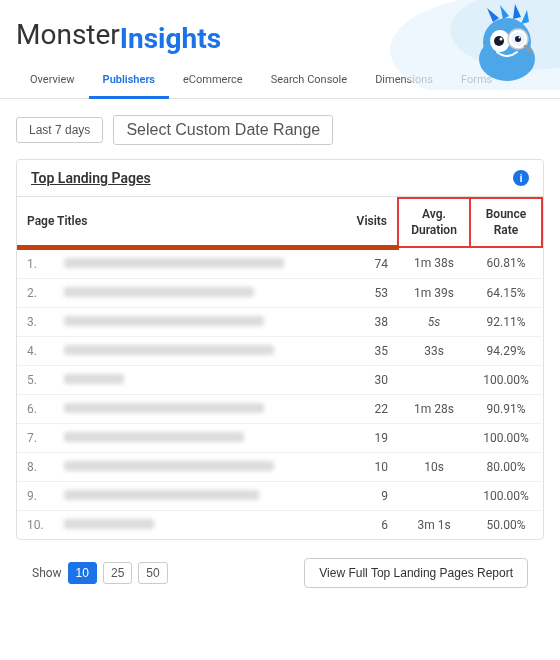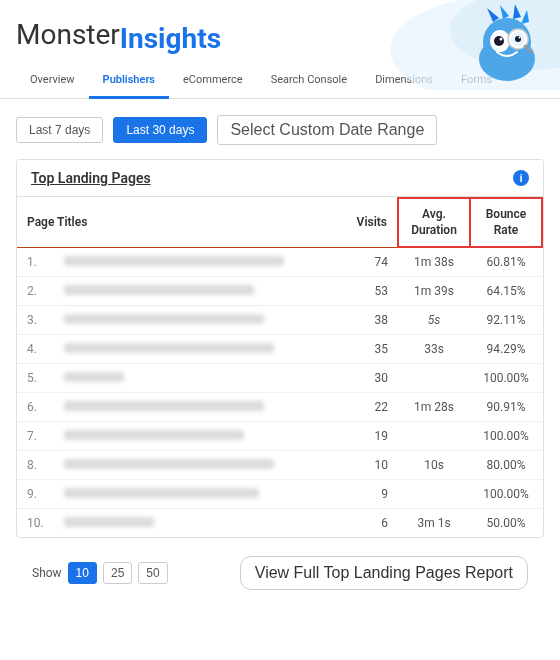--- a/index.html
+++ b/index.html
@@ -153,21 +153,21 @@
     }
     .data-table thead tr {
       background: #fff;
     }
     .data-table th {
       padding: 8px 10px;
       font-size: 12px;
       font-weight: 600;
       color: #333;
       text-align: left;
-      border-bottom: 1px solid #c2410c;
+      border-bottom: 5px solid #c2410c;
     }
     .data-table th.right {
       text-align: right;
     }
     .th-highlighted {
       border: 2px solid #e53935 !important;
       text-align: center !important;
       color: #333;
       font-size: 11px;
       line-height: 1.3;
@@ -224,22 +224,22 @@
     }
     .show-num.active {
       background: #1a73e8;
       color: #fff;
       border-color: #1a73e8;
     }
     .view-report-btn {
       padding: 7px 14px;
       background: #fff;
       border: 1px solid #ccc;
-      border-radius: 11px;
-      font-size: 16px;
+      border-radius: 4px;
+      font-size: 12px;
       cursor: pointer;
       color: #333;
     }
   </style>
 </head>
 <body>
 
 <div class="header">
   <div class="logo">
     <span class="monster">Monster</span>
@@ -288,21 +288,20 @@
   <a class="nav-item">eCommerce</a>
   <a class="nav-item">Search Console</a>
   <a class="nav-item">Dimensions</a>
   <a class="nav-item">Forms</a>
 </nav>
 
 <div class="content">
 
   <div class="report-header">
     <button class="date-btn">Last 7 days</button>
-    <button class="date-btn active">Last 30 days</button>
     <button class="date-custom">Select Custom Date Range</button>
   </div>
 
   <div class="table-section">
     <div class="table-section-header">
       <span class="table-section-title">Top Landing Pages</span>
       <div class="info-icon">i</div>
     </div>
     <table class="data-table">
       <thead>

